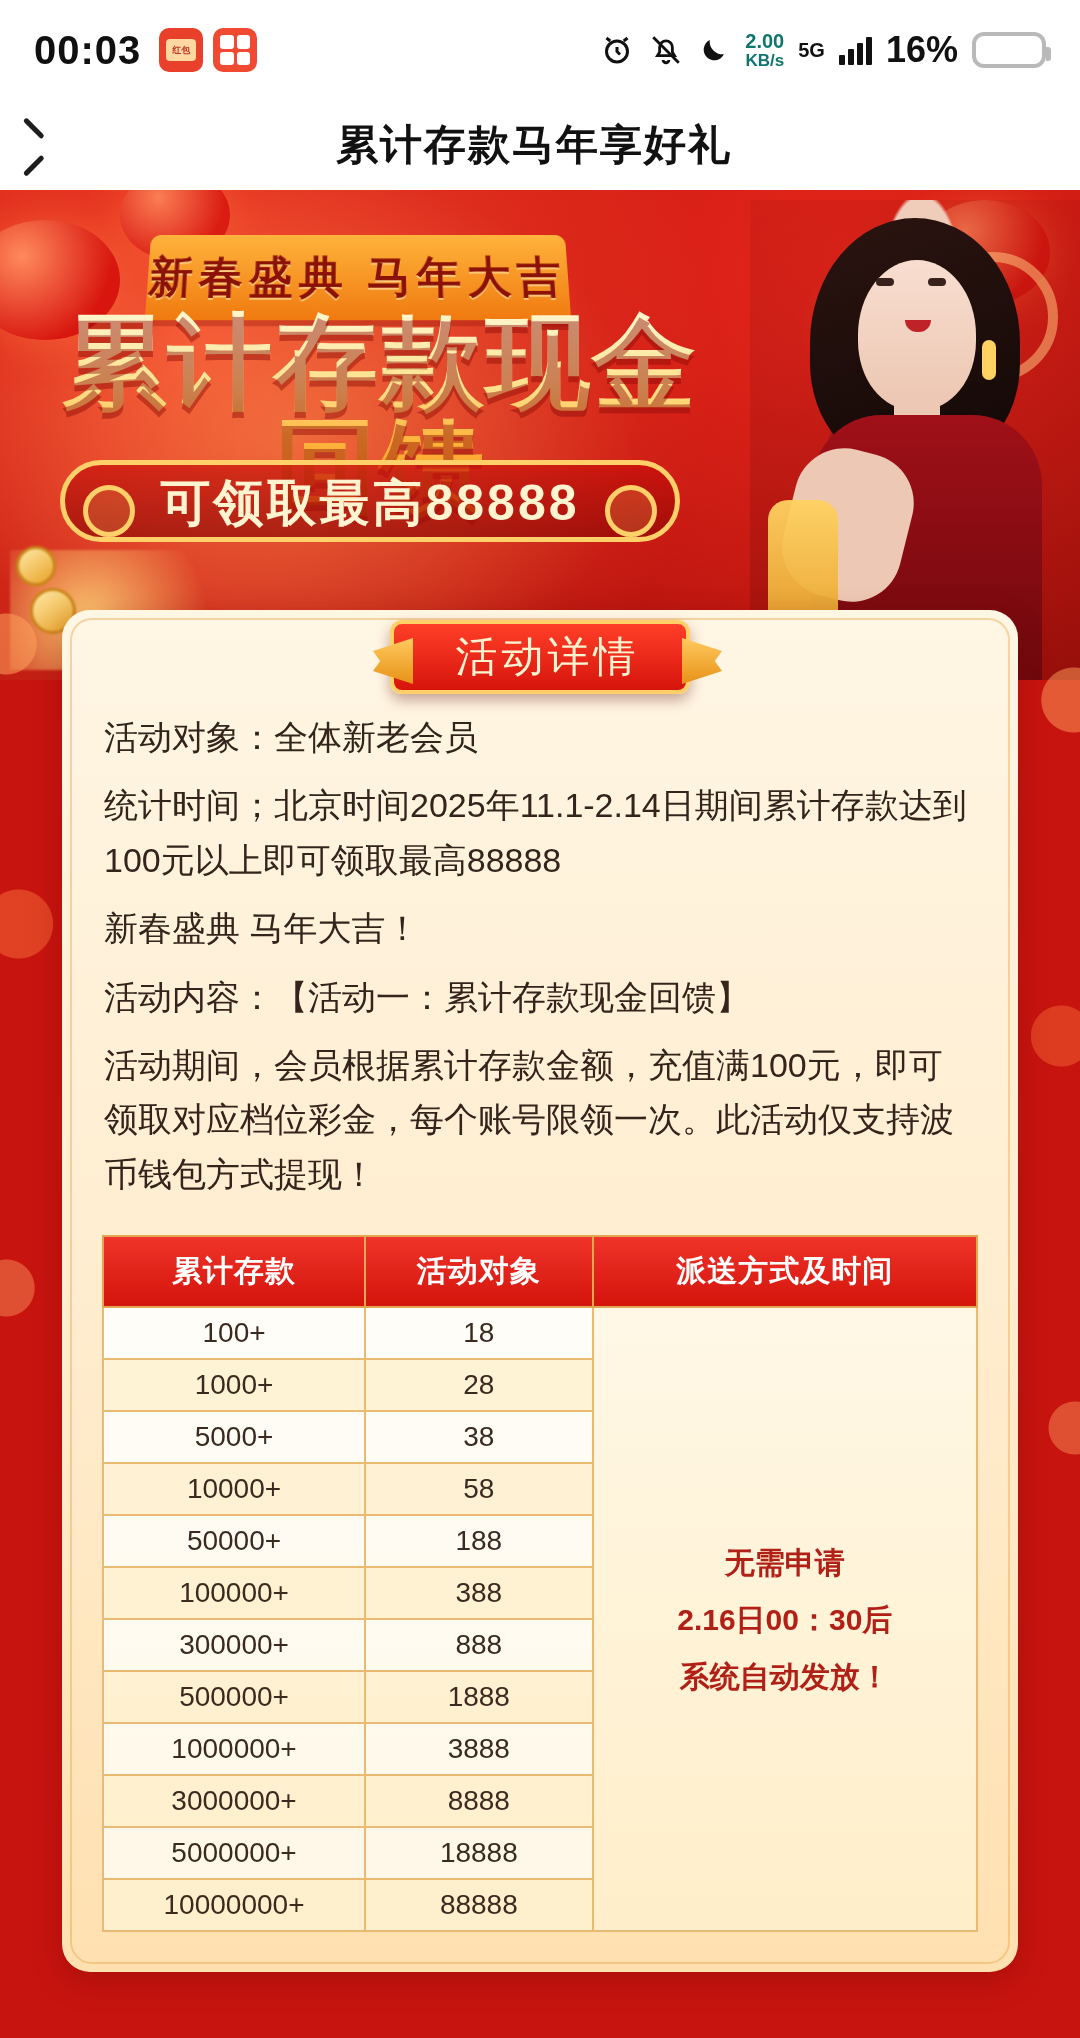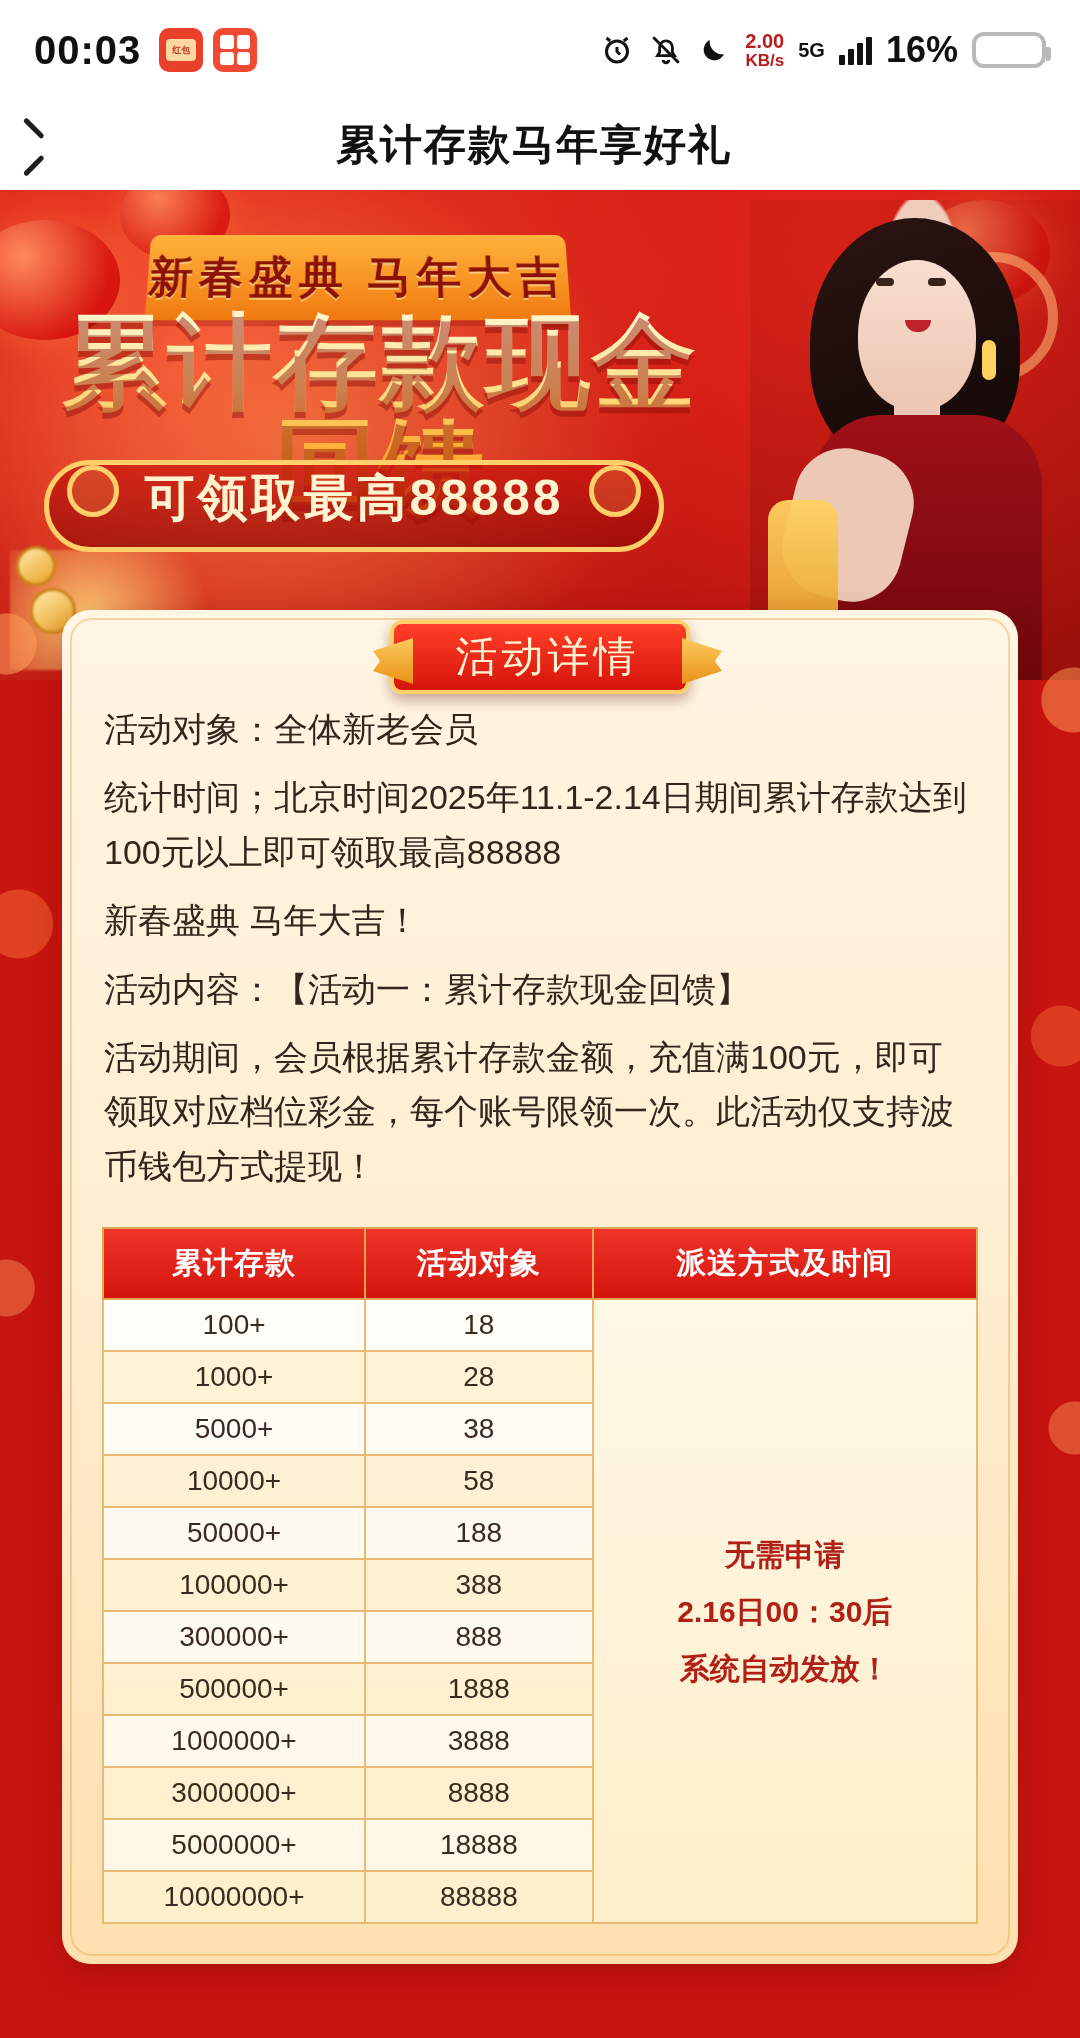--- a/index.html
+++ b/index.html
@@ -35,21 +35,21 @@
   }
   .badge-grid {
     width:30px;height:30px;display:grid;
     grid-template-columns:1fr 1fr;grid-template-rows:1fr 1fr;gap:3px;
   }
   .badge-grid i { background:#fff; border-radius:3px; display:block; }
   .sb-right {
     margin-left:auto; display:flex; align-items:center; gap:14px;
   }
   .sb-icon { color:#1b1b1b; display:flex; align-items:center; }
-  .netspeed { font-size:20px; font-weight:bold; color:#b91c1c; line-height:1.05; text-align:right; }
+  .netspeed { font-size:20px; font-weight:bold; color:#0f766e; line-height:1.05; text-align:right; }
   .netspeed small { display:block; font-size:17px; font-weight:bold; }
   .fiveg { font-size:20px; font-weight:bold; color:#111; line-height:1.05; text-align:center;}
   .sig { display:flex; align-items:flex-end; gap:3px; height:30px; }
   .sig i { width:6px; background:#111; display:block; border-radius:1px;}
   .sig i:nth-child(1){height:10px}
   .sig i:nth-child(2){height:16px}
   .sig i:nth-child(3){height:22px}
   .sig i:nth-child(4){height:28px}
   .batt-txt { font-size:36px; font-weight:bold; color:#111; }
   .batt {
@@ -128,24 +128,24 @@
     text-shadow:0 2px 0 rgba(255,235,180,.6);
   }
   .hero-title {
     position:absolute;top:120px;left:10px;width:740px;text-align:center;
     font-size:104px;line-height:1;font-weight:bold;letter-spacing:2px;
     background:linear-gradient(180deg,#fff6cf 0%,#ffe08a 38%,#ffb43c 62%,#ff8f18 100%);
     -webkit-background-clip:text;background-clip:text;color:transparent;
     text-shadow:0 6px 0 rgba(140,10,6,.45);
   }
   .hero-sub {
-    position:absolute;top:270px;left:44px;width:620px;height:92px;
+    position:absolute;top:270px;left:60px;width:620px;height:82px;
     border:5px solid #ffcf6a;border-radius:52px;
     background:linear-gradient(180deg,rgba(200,15,10,.65),rgba(140,8,5,.65));
-    display:flex;align-items:flex-start;justify-content:center;
+    display:flex;align-items:flex-end;justify-content:center;
   }
   .hero-sub span {
     font-size:50px;font-weight:bold;color:#fff3d0;letter-spacing:3px;
   }
   .hero-sub .ring {
     position:absolute;width:52px;height:52px;border:5px solid #ffcf6a;border-radius:50%;
     background:rgba(255,207,106,.2);
   }
   .hero-sub .ring.left{left:18px}
   .hero-sub .ring.right{right:18px}
@@ -210,21 +210,21 @@
     padding:92px 28px 40px;
     box-shadow:0 10px 30px rgba(110,6,4,.3);
     min-height:1300px;
   }
   .card:before{
     content:"";position:absolute;inset:8px;border:2px solid rgba(226,150,40,.35);
     border-radius:22px;pointer-events:none;
   }
 
   .ptxt {
-    font-size:34px;line-height:1.6;color:#33241c;margin:0 14px 14px;
+    font-size:34px;line-height:1.6;color:#33241c;margin:8px 14px 14px;
   }
 
   
   .tbl {
     margin:34px 12px 0;border:2px solid #e0a653;border-collapse:collapse;width:calc(100% - 24px);
     background:linear-gradient(180deg,#fffdf6,#ffeec9);
   }
   .tbl th {
     background:linear-gradient(180deg,#f0342a,#d3140c);
     color:#ffffff;font-size:30px;font-weight:bold;

